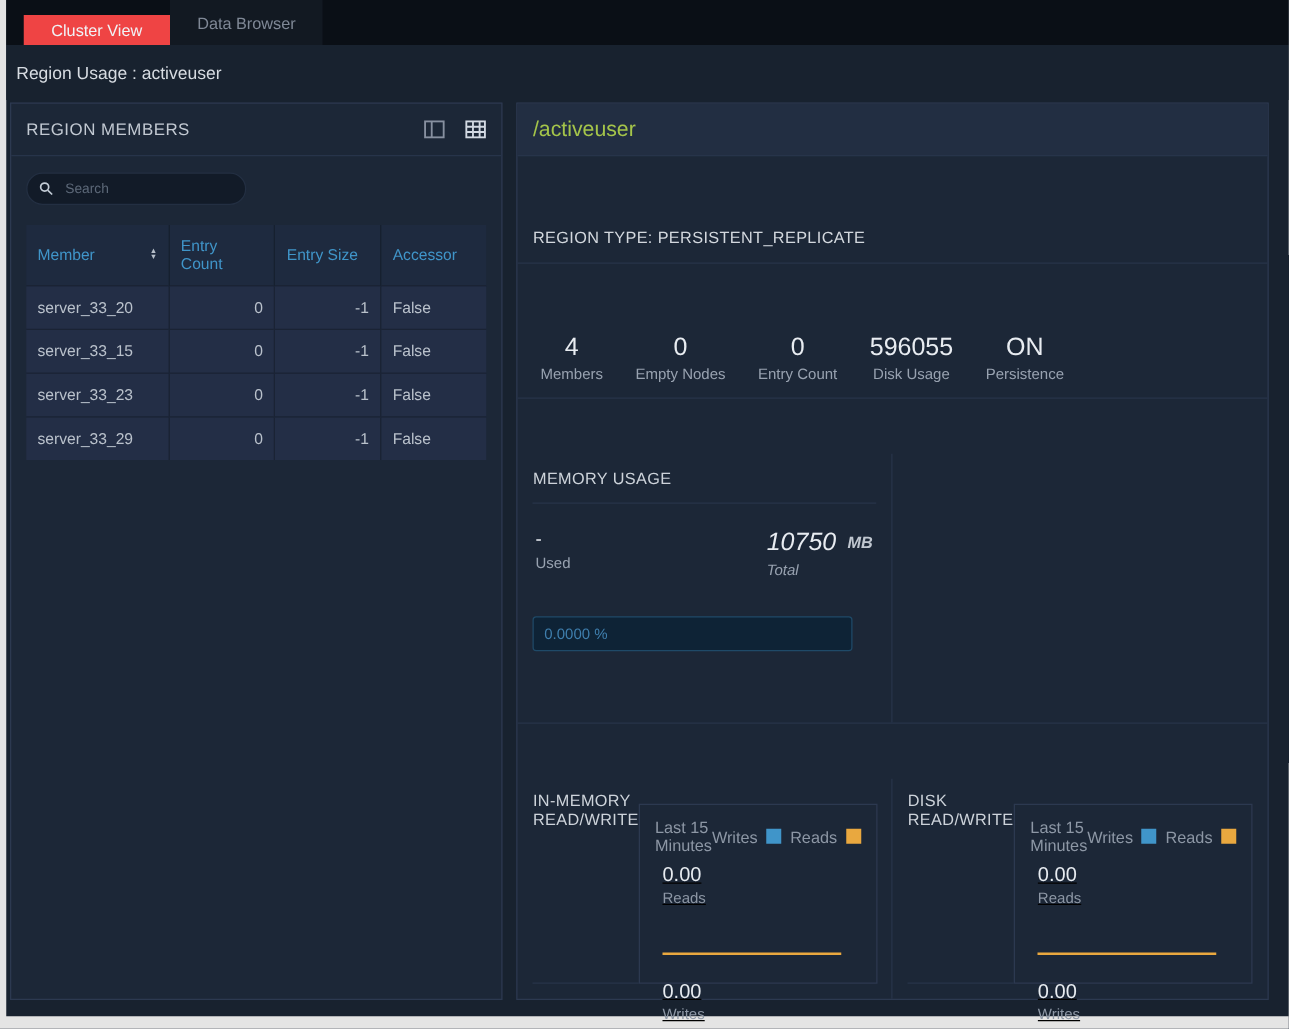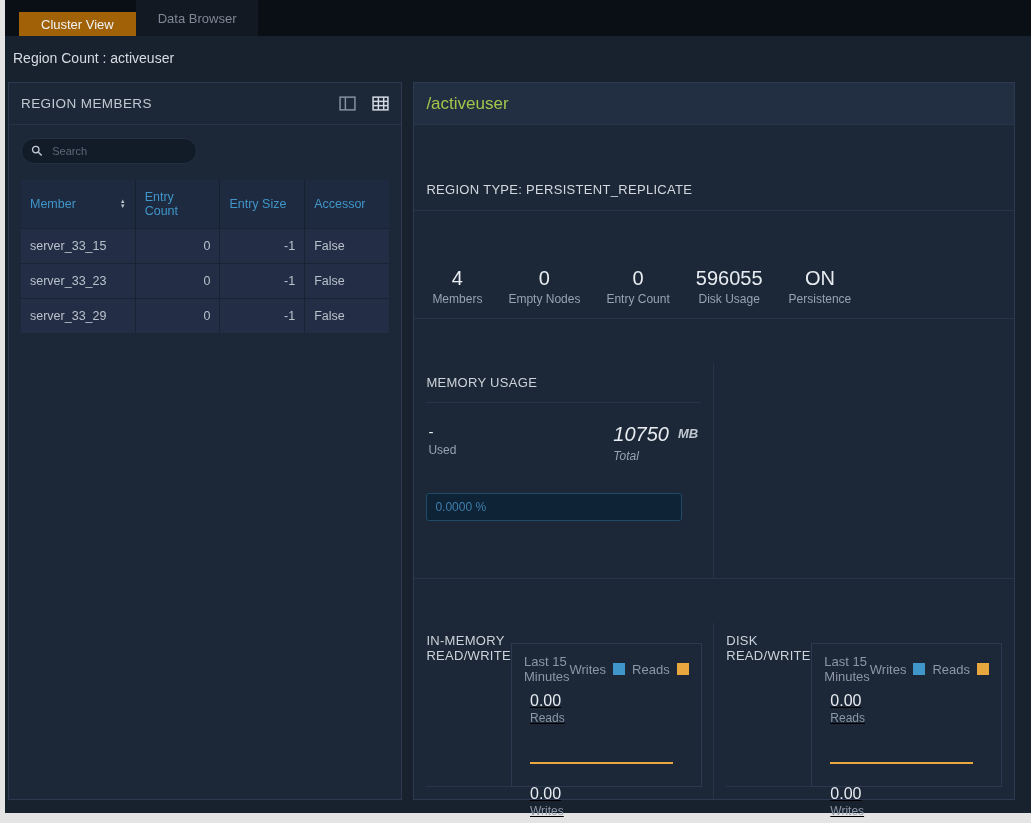--- a/index.html
+++ b/index.html
@@ -29,21 +29,21 @@
   }
   
   .tabbar{
     height:36px;background:var(--bg-bar);
     display:flex;align-items:stretch;padding-left:14px;
   }
   .tab{
     display:flex;align-items:center;padding:0 22px;
     font-size:13px;color:#7f8896;background:#121922;cursor:pointer;
   }
-  .tab.active{background:#a16207;color:#f0f3f6;margin-top:12px;}
+  .tab.active{background:#ef4444;color:#f0f3f6;margin-top:12px;}
   
   .region-bar{
     height:44px;display:flex;align-items:center;padding-left:8px;
     color:#d7dce2;font-size:14px;background:var(--bg-page);
   }
   
   .content{
     display:flex;gap:11px;padding:2px 16px 0 3px;height:731px;
   }
   .panel{
@@ -163,21 +163,21 @@
 </head>
 <body>
 
 <div class="app">
 
   <div class="tabbar">
     <div class="tab active">Cluster View</div>
     <div class="tab">Data Browser</div>
   </div>
 
-  <div class="region-bar">Region Count : activeuser</div>
+  <div class="region-bar">Region Usage : activeuser</div>
 
   <div class="content">
 
     <div class="panel left-panel">
       <div class="panel-header">
         <span class="panel-title">REGION MEMBERS</span>
         <span class="view-icons">
           <svg class="vicon dim" viewBox="0 0 16 16" fill="none" stroke="currentColor" stroke-width="1.4">
             <rect x="1" y="2" width="14" height="12"></rect>
             <line x1="6" y1="2" x2="6" y2="14"></line>
@@ -220,20 +220,26 @@
                   </span>
               </span>
             </th>
             <th>Entry Count</th>
             <th>Entry Size</th>
             <th>Accessor</th>
           </tr>
         </thead>
         <tbody>
           <tr>
+            <td>server_33_20</td>
+            <td class="num">0</td>
+            <td class="num">-1</td>
+            <td>False</td>
+          </tr>
+          <tr>
             <td>server_33_15</td>
             <td class="num">0</td>
             <td class="num">-1</td>
             <td>False</td>
           </tr>
           <tr>
             <td>server_33_23</td>
             <td class="num">0</td>
             <td class="num">-1</td>
             <td>False</td>

